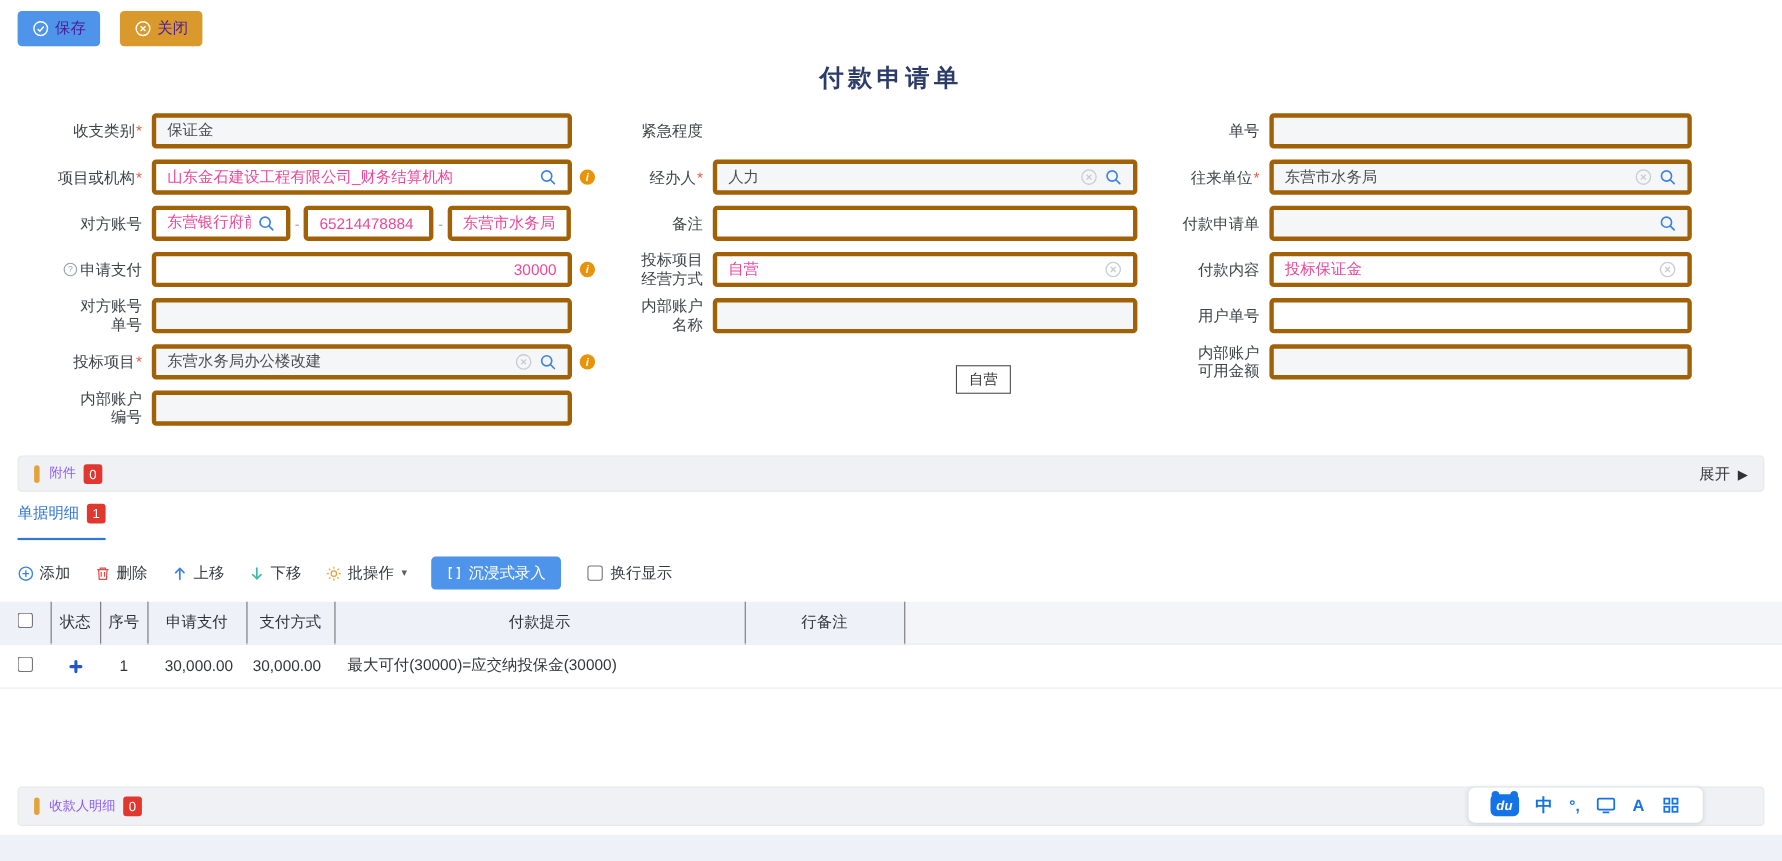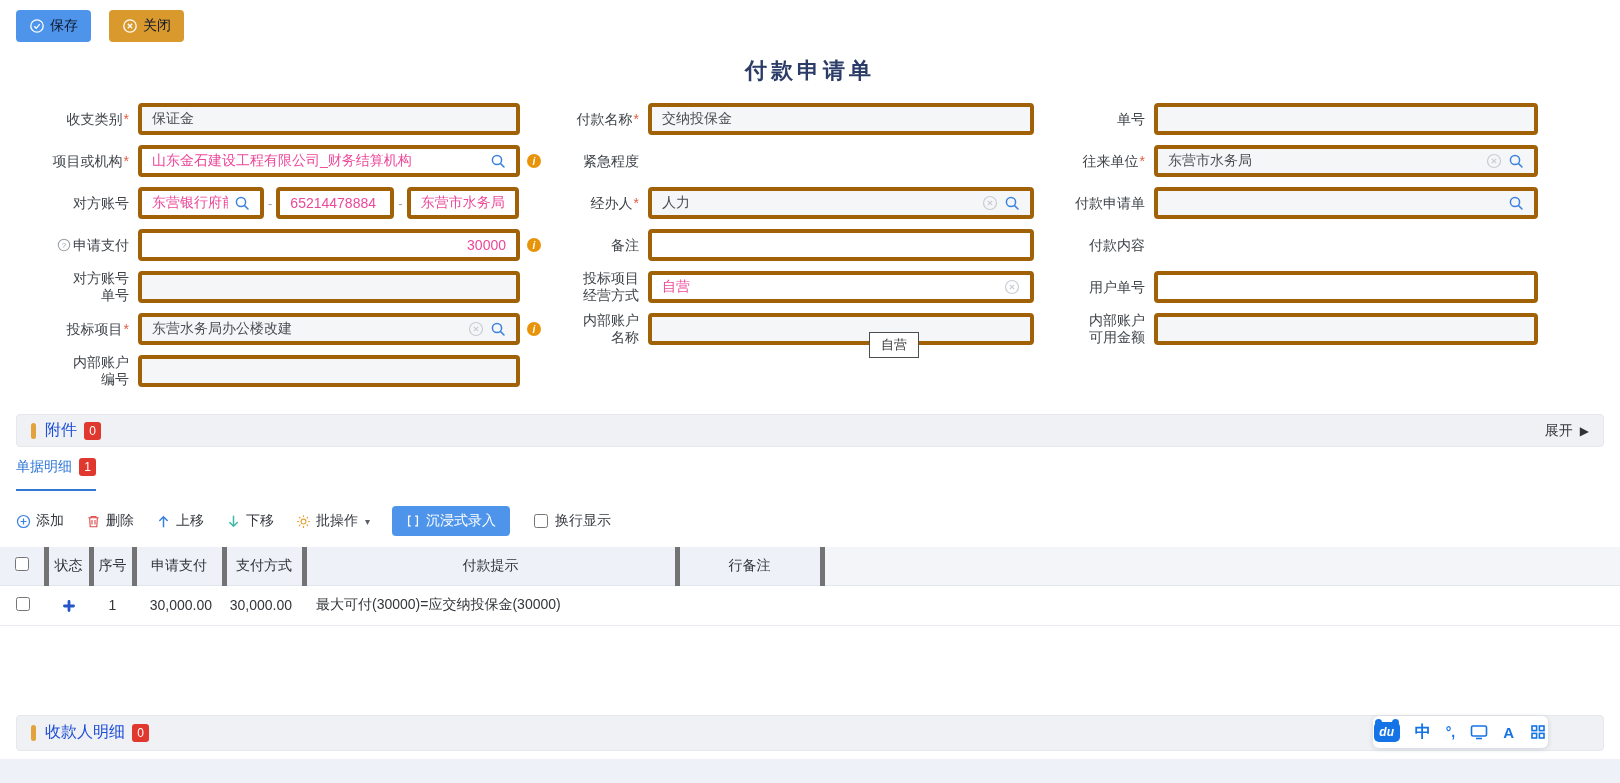--- a/index.html
+++ b/index.html
@@ -3,21 +3,21 @@
 <meta charset="utf-8">
 <style>
   * { margin:0; padding:0; box-sizing:border-box; }
   html,body { background:#fff; }
   body { font-family:"Liberation Sans","DejaVu Sans",sans-serif; color:#3c4046; }
   .page { position:relative; width:1620px; height:783px; overflow:hidden; background:#fff; }
 
   
   .actions { display:flex; gap:18px; padding:10px 0 0 16px; height:42px; }
   .btn { display:inline-flex; align-items:center; gap:5px; height:32px; padding:0 13px;
-         border:none; border-radius:4px; color:#0f172a; font-size:14px; cursor:pointer;
+         border:none; border-radius:4px; color:#4c1d95; font-size:14px; cursor:pointer;
          font-family:inherit; }
   .btn svg { width:15px; height:15px; }
   .btn-save { background:#4d94ea; }
   .btn-close { background:#d9992c; }
 
   
   .page-title { margin-top:14px; height:30px; text-align:center; font-size:22px;
                 font-weight:bold; color:#2c3c68; letter-spacing:4px; }
 
   
@@ -49,21 +49,21 @@
 
   
   .tooltip { position:absolute; left:869px; top:332px; background:#fff; border:1px solid #4d4d4d;
              padding:3px 11px; font-size:13px; color:#333; z-index:30; }
 
   
   .section-bar { margin:0 16px; height:33px; background:#f0f1f4; border:1px solid #e5e7ea;
                  border-radius:4px; display:flex; align-items:center; padding:0 14px; }
   .section-bar.attach { margin-top:22px; }
   .pill { width:5px; height:16px; border-radius:3px; background:#e2a33c; margin-right:9px; }
-  .sec-title { font-size:16px; color:#1d4ed8; }
+  .sec-title { font-size:12px; color:#8b5cf6; }
   .badge { display:inline-flex; align-items:center; justify-content:center; min-width:17px; height:18px;
            padding:0 4px; margin-left:7px; background:#e0382f; color:#fff; font-size:12px; border-radius:3px; }
   .expand { margin-left:auto; display:inline-flex; align-items:center; gap:7px; font-size:14px;
             color:#35393f; cursor:pointer; }
   .tri { font-size:12px; color:#2f3338; }
 
   
   .tab-row { margin:18px 16px 0; height:26px; display:flex; }
   .tab { display:inline-flex; align-items:center; padding-bottom:21px; border-bottom:2px solid #3077d6;
          color:#3077d6; font-size:14px; cursor:pointer; }
@@ -76,35 +76,35 @@
   .btn-immersive { background:#4d94ea; color:#fff; height:30px; padding:0 14px; border:none;
                    border-radius:4px; font-size:14px; display:inline-flex; align-items:center; gap:6px;
                    font-family:inherit; cursor:pointer; }
   .btn-immersive svg { width:14px; height:14px; }
   .wrap-chk { display:inline-flex; align-items:center; gap:7px; font-size:14px; color:#35393f; margin-left:2px; }
   input[type=checkbox] { width:14px; height:14px; accent-color:#4d94ea; }
 
   
   .dtable { margin-top:10px; width:1620px; border-collapse:collapse; table-layout:fixed; font-size:14px; }
   .dtable th { height:38px; background:#eef1f8; font-weight:normal; color:#303338;
-               border-right:5px solid #737373; border-bottom:1px solid #e2e6ee; }
+               border-right:1px solid #737373; border-bottom:1px solid #e2e6ee; }
   .dtable th.filler { background:#f3f5f9; border-right:none; }
   .dtable td { height:40px; background:#fff; border-bottom:1px solid #e8ebf1; color:#33363b; }
   .td-c { text-align:center; }
   .td-r { text-align:right; padding-right:12px; }
   .td-l { text-align:left; padding-left:12px; }
   .plus-ico svg { width:14px; height:14px; vertical-align:middle; }
 
   
   .section-bar.payee { margin-top:89px; height:36px; }
 
   
   .ime { position:absolute; top:716px; right:72px; height:32px; background:#fff; border-radius:6px;
          box-shadow:0 1px 5px rgba(40,60,90,.18); display:flex; align-items:center; gap:15px;
-         padding:0 1px; z-index:40; }
+         padding:0 20px; z-index:40; }
   .ime-item { display:inline-flex; align-items:center; color:#1473e6; cursor:pointer; }
   .ime-logo { width:26px; height:20px; background:#1473e6; border-radius:5px; color:#fff;
               font-style:italic; font-weight:bold; font-size:12px; display:inline-flex;
               align-items:center; justify-content:center; position:relative; }
   .ime-logo::before, .ime-logo::after { content:""; position:absolute; top:-3px; width:7px; height:7px;
               border-radius:50%; background:#1473e6; }
   .ime-logo::before { left:1px; } .ime-logo::after { right:1px; }
   .ime-cn { font-size:16px; font-weight:bold; }
   .ime-punct { font-size:14px; font-weight:bold; }
   .ime-letter { font-size:15px; font-weight:bold; }
@@ -243,26 +243,20 @@
 编号</span></span>
         <div class="box gray">
           <input readonly="" value="" style="">
         </div>
         <span class="outside"></span>
       </div>
     </div>
 
     <div class="fcol c2">
       <div class="frow">
-        <span class="lbl"><span>付款名称</span><i class="req">*</i></span>
-        <div class="box gray">
-          <input readonly="" value="交纳投保金" style="">
-        </div>
-      </div>
-      <div class="frow">
         <span class="lbl"><span>紧急程度</span></span>
       </div>
       <div class="frow">
         <span class="lbl"><span>经办人</span><i class="req">*</i></span>
         <div class="box gray">
           <input value="人力" style="">
           <span class="icn">
             <svg viewBox="0 0 16 16">
                 <circle cx="8" cy="8" r="6.5" fill="none" stroke="#c8ccd4" stroke-width="1.2"></circle>
                 <path d="M5.8 5.8l4.4 4.4M10.2 5.8l-4.4 4.4" stroke="#c8ccd4" stroke-width="1.2"></path>
@@ -336,20 +330,29 @@
           <span class="icn" style="color:#3b82e0">
             <svg viewBox="0 0 16 16" fill="none" stroke="currentColor" stroke-width="1.5">
                 <circle cx="7" cy="7" r="4.6"></circle>
                 <path d="M10.6 10.6L14 14" stroke-linecap="round"></path>
               </svg>
           </span>
         </div>
       </div>
       <div class="frow">
         <span class="lbl"><span>付款内容</span></span>
+        <div class="box">
+          <input value="投标保证金" style="">
+          <span class="icn">
+            <svg viewBox="0 0 16 16">
+                <circle cx="8" cy="8" r="6.5" fill="none" stroke="#c8ccd4" stroke-width="1.2"></circle>
+                <path d="M5.8 5.8l4.4 4.4M10.2 5.8l-4.4 4.4" stroke="#c8ccd4" stroke-width="1.2"></path>
+              </svg>
+          </span>
+        </div>
       </div>
       <div class="frow">
         <span class="lbl"><span>用户单号</span></span>
         <div class="box">
           <input value="" style="">
         </div>
       </div>
       <div class="frow">
         <span class="lbl"><span>内部账户
 可用金额</span></span>

